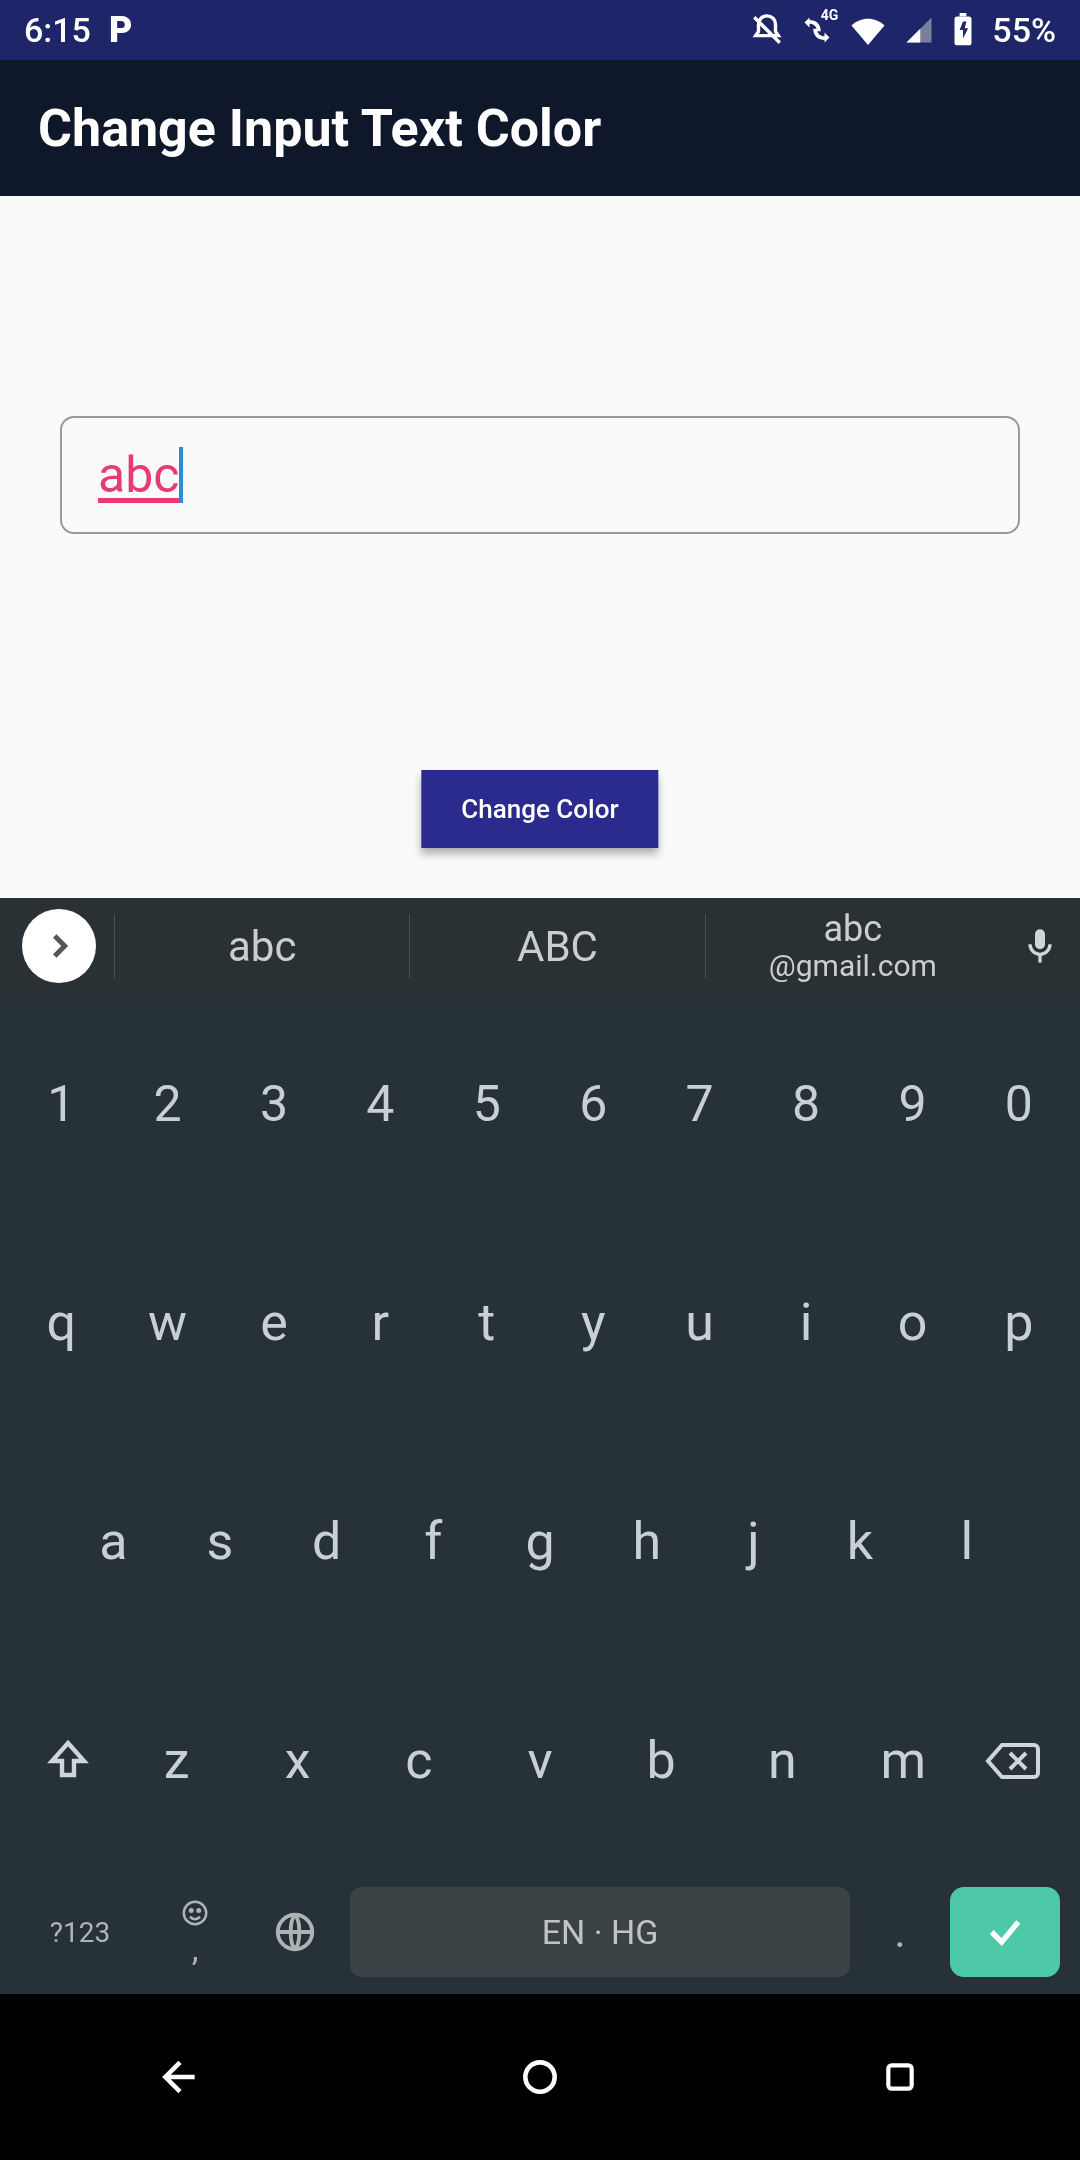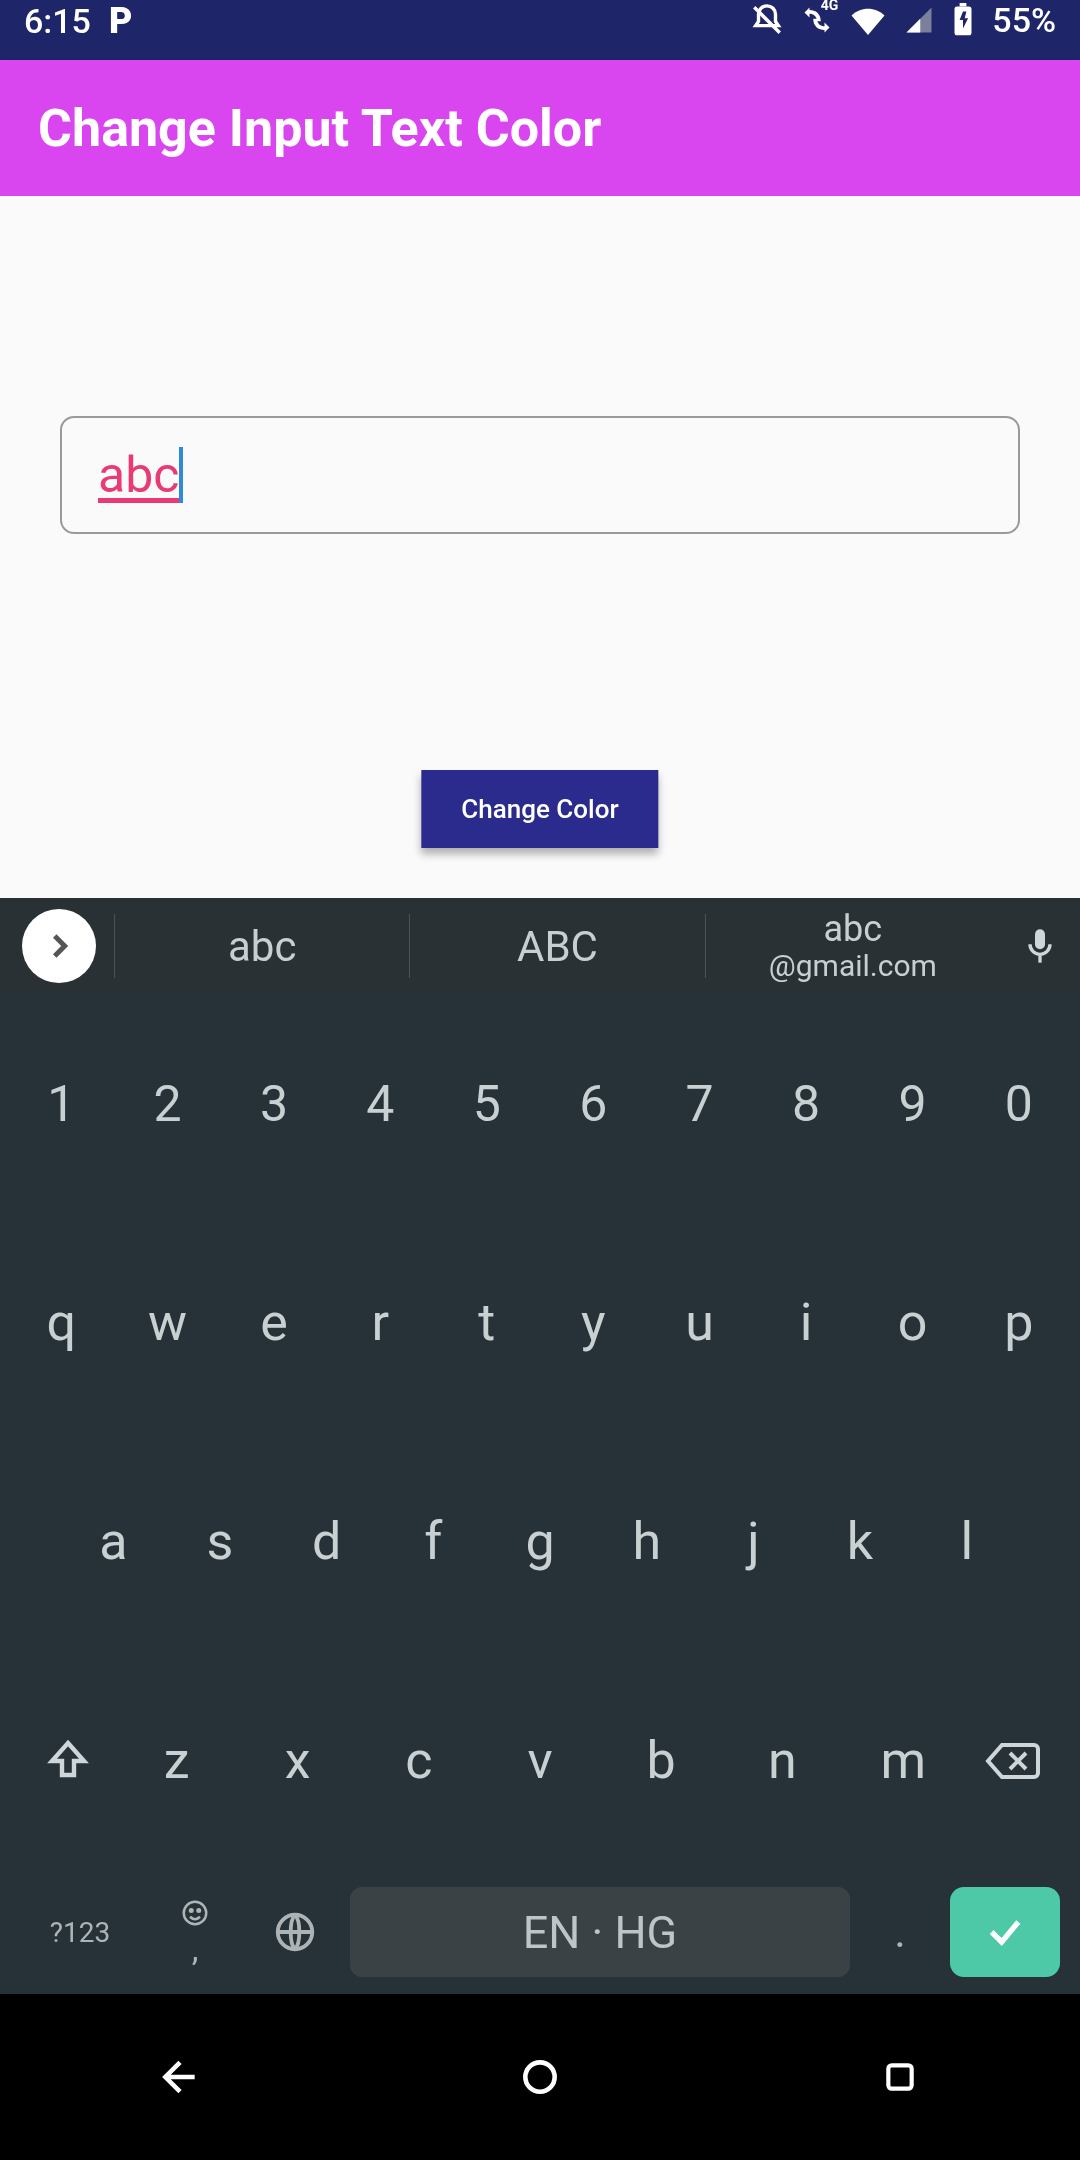--- a/index.html
+++ b/index.html
@@ -1,25 +1,25 @@
 <!DOCTYPE html>
 <html><head>
 <meta charset="utf-8">
 <style>
   * { margin:0; padding:0; box-sizing:border-box; font-family: Roboto, Arial, sans-serif; }
   html,body { width:1080px; height:2160px; background:#fafafa; overflow:hidden; }
   .screen { width:1080px; height:2160px; display:flex; flex-direction:column; position:relative; }
 
   
-  .status-bar { height:60px; background:#1e2568; color:#fff; display:flex; align-items:flex-start; padding:0 24px; font-size:34px; font-weight:500; }
+  .status-bar { height:60px; background:#1e2568; color:#fff; display:flex; align-items:center; padding:0 24px; font-size:34px; font-weight:500; }
   .sb-left { display:flex; align-items:center; gap:18px; }
   .sb-right { margin-left:auto; display:flex; align-items:center; gap:18px; }
 
   
-  .app-bar { height:136px; background:#d946ef; color:#fff; display:flex; align-items:center; padding:0 38px; box-shadow:0 4px 6px rgba(0,0,0,.2); }
+  .app-bar { height:136px; background:#0f172a; color:#fff; display:flex; align-items:center; padding:0 38px; box-shadow:0 4px 6px rgba(0,0,0,.2); }
   .app-title { font-size:52px; font-weight:700; }
 
   
   .content { flex:0 0 702px; background:#fafafa; position:relative; }
   .text-field { position:absolute; top:220px; left:60px; right:60px; height:118px; border:2px solid #9a9a9a; border-radius:14px; padding:0 36px; display:flex; align-items:center; }
   .text-value { font-size:50px; color:#e93b73; text-decoration:underline; text-underline-offset:6px; }
   .cursor { width:4px; height:56px; background:#2f8bd8; margin-left:0px; }
 
   .change-btn { position:absolute; top:574px; left:50%; transform:translateX(-50%); background:#2a2b8c; color:#fff; font-size:26px; font-weight:500; padding:24px 40px; border:none; box-shadow:0 6px 8px rgba(0,0,0,.3); }
 
@@ -42,21 +42,21 @@
   .shift-key, .back-key { width:96px; flex:0 0 96px; display:flex; align-items:center; justify-content:center; }
   .kb-row.row4 { padding:0 20px; }
   .kb-row.row4 .key { flex:1; }
 
   .bottom-row { height:124px; display:flex; align-items:center; gap:10px; padding:0 20px; }
   .bk { display:flex; align-items:center; justify-content:center; color:#aeb4b6; font-size:28px; height:90px; }
   .bk.sym { width:120px; }
   .bk.emoji { width:90px; flex-direction:column; font-size:26px; line-height:1; gap:4px; }
   .bk.emoji .comma { font-size:34px; }
   .bk.globe { width:90px; }
-  .bk.space { flex:1; background:#3a4246; border-radius:12px; font-size:45px; color:#bfc5c7; }
+  .bk.space { flex:1; background:#3a4246; border-radius:12px; font-size:34px; color:#bfc5c7; }
   .bk.dot { width:80px; font-size:44px; }
   .bk.enter { width:110px; background:#4ec9a8; border-radius:14px; }
 
   
   .nav-bar { position:absolute; left:0; right:0; bottom:0; height:166px; background:#000; display:flex; align-items:center; justify-content:space-around; }
   .nav-btn { width:120px; height:72px; display:flex; align-items:center; justify-content:center; }
 
   svg { display:block; }
 </style>
 </head>

